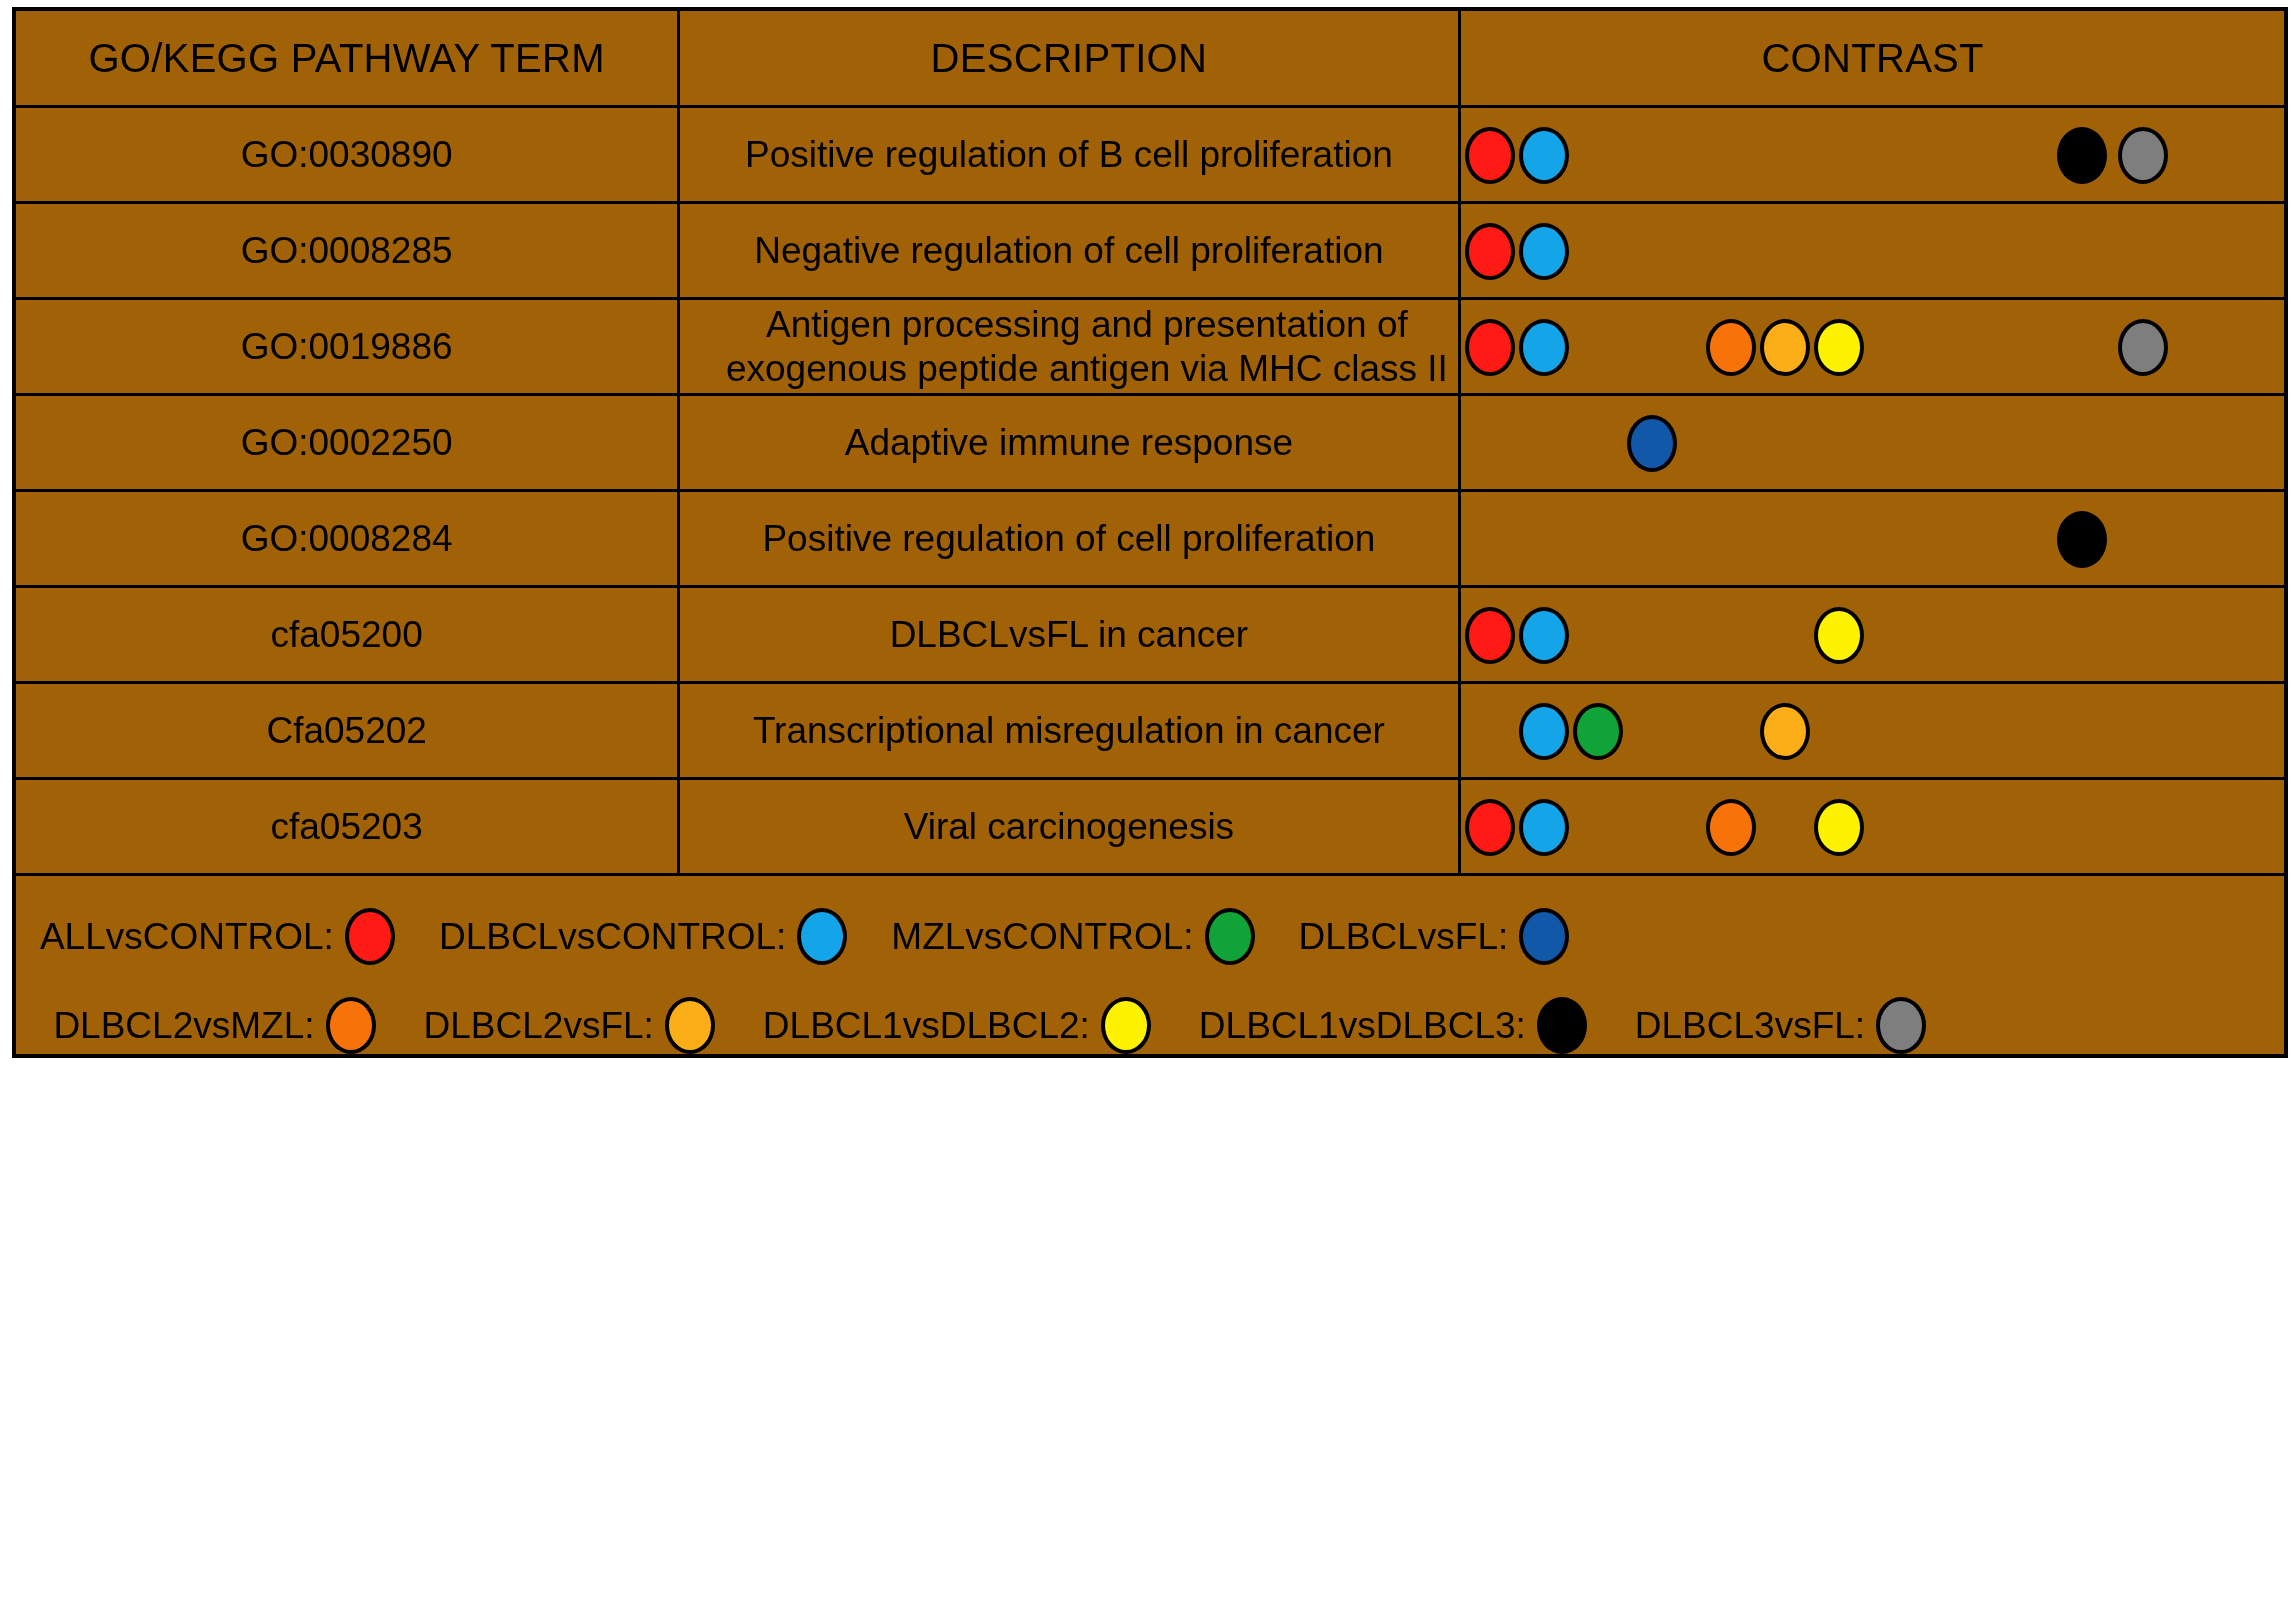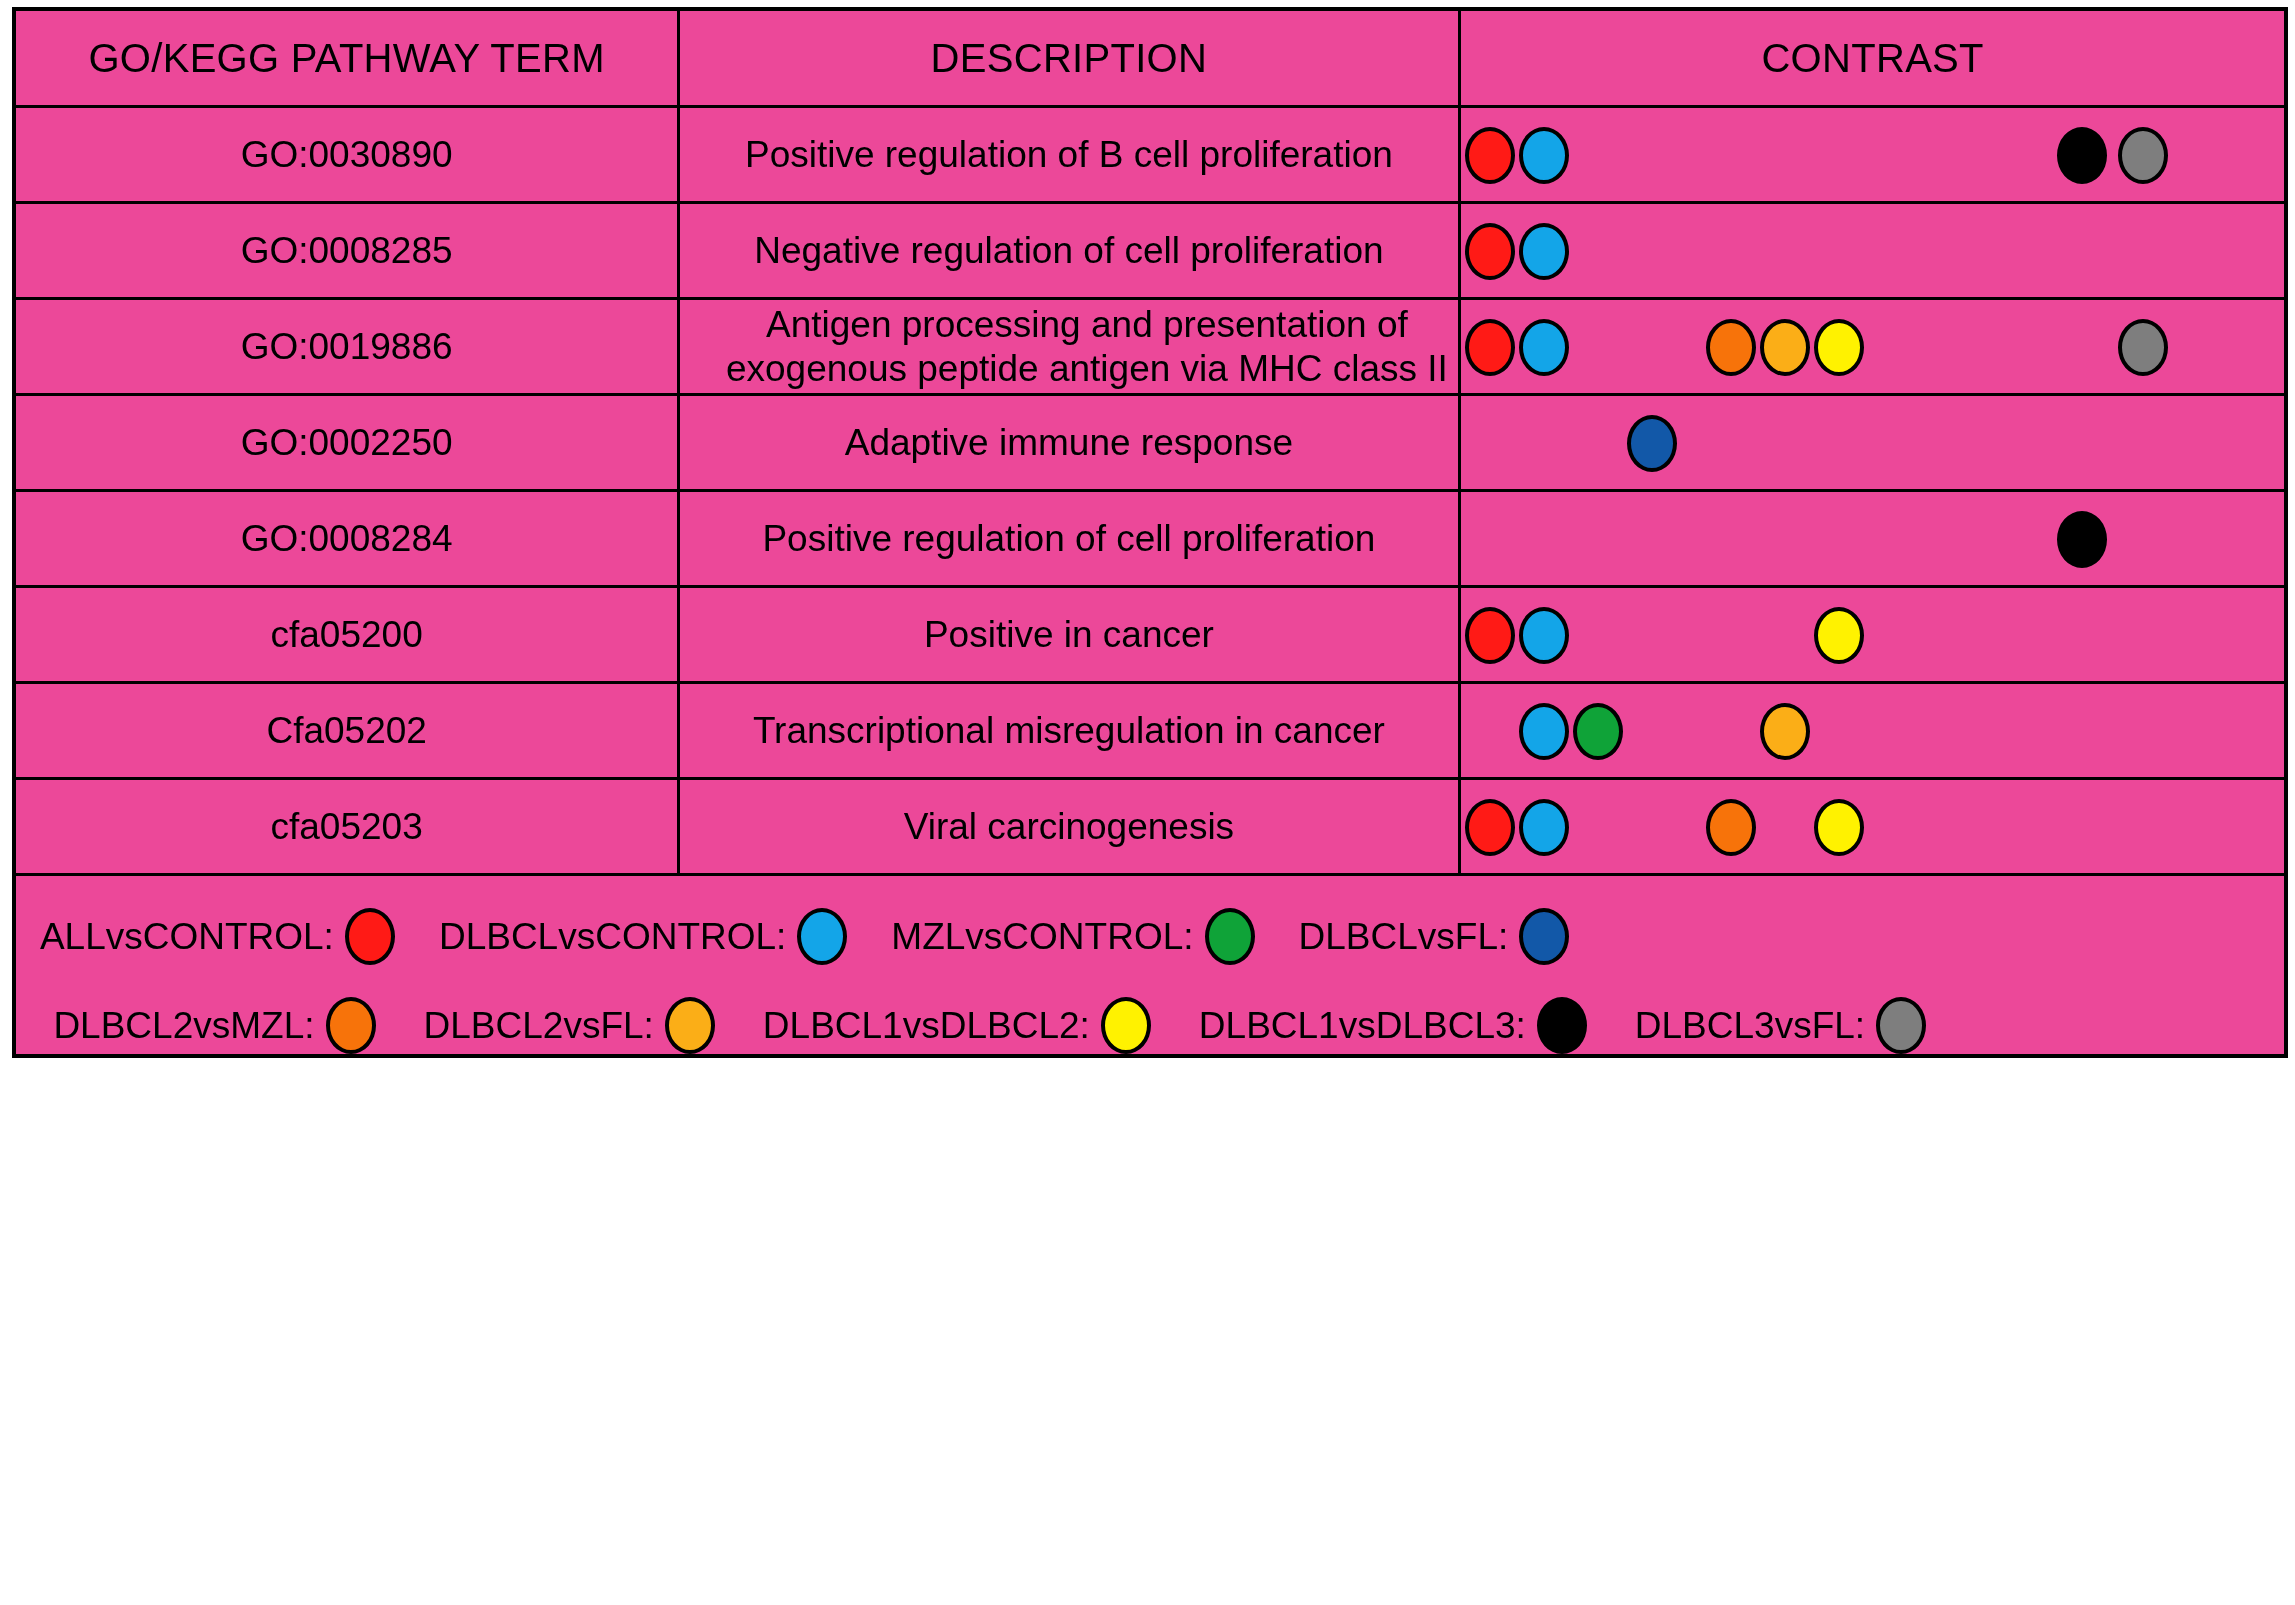--- a/index.html
+++ b/index.html
@@ -18,21 +18,21 @@
   table.matrix{
     border-collapse:collapse;
     table-layout:fixed;
     width:2272px;
     border:4.1px solid #000;
   }
   table.matrix th, table.matrix td{
     border:3.5px solid #000;
     padding:0;
     vertical-align:middle;
-    background:#ec4899;
+    background:#a16207;
   }
   col.c-term{width:664px;}
   col.c-desc{width:781px;}
   col.c-contrast{width:827px;}
 
   .hdr{
     height:94px;
     text-align:center;
     font-weight:400;
     font-size:40px;
@@ -174,21 +174,21 @@
           <td class="term-cell">GO:0008284</td>
           <td class="desc-cell">Positive regulation of cell proliferation</td>
           <td class="contrast-cell">
             <div class="dotstrip">
               <span class="dot" style="left: 621px; background: rgb(0, 0, 0);"></span>
             </div>
           </td>
         </tr>
         <tr>
           <td class="term-cell">cfa05200</td>
-          <td class="desc-cell">Positive in cancer</td>
+          <td class="desc-cell">DLBCLvsFL in cancer</td>
           <td class="contrast-cell">
             <div class="dotstrip">
               <span class="dot" style="left: 29px; background: rgb(255, 26, 22);"></span>
               <span class="dot" style="left: 83px; background: rgb(19, 165, 232);"></span>
               <span class="dot" style="left: 378px; background: rgb(255, 242, 0);"></span>
             </div>
           </td>
         </tr>
         <tr>
           <td class="term-cell">Cfa05202</td>

